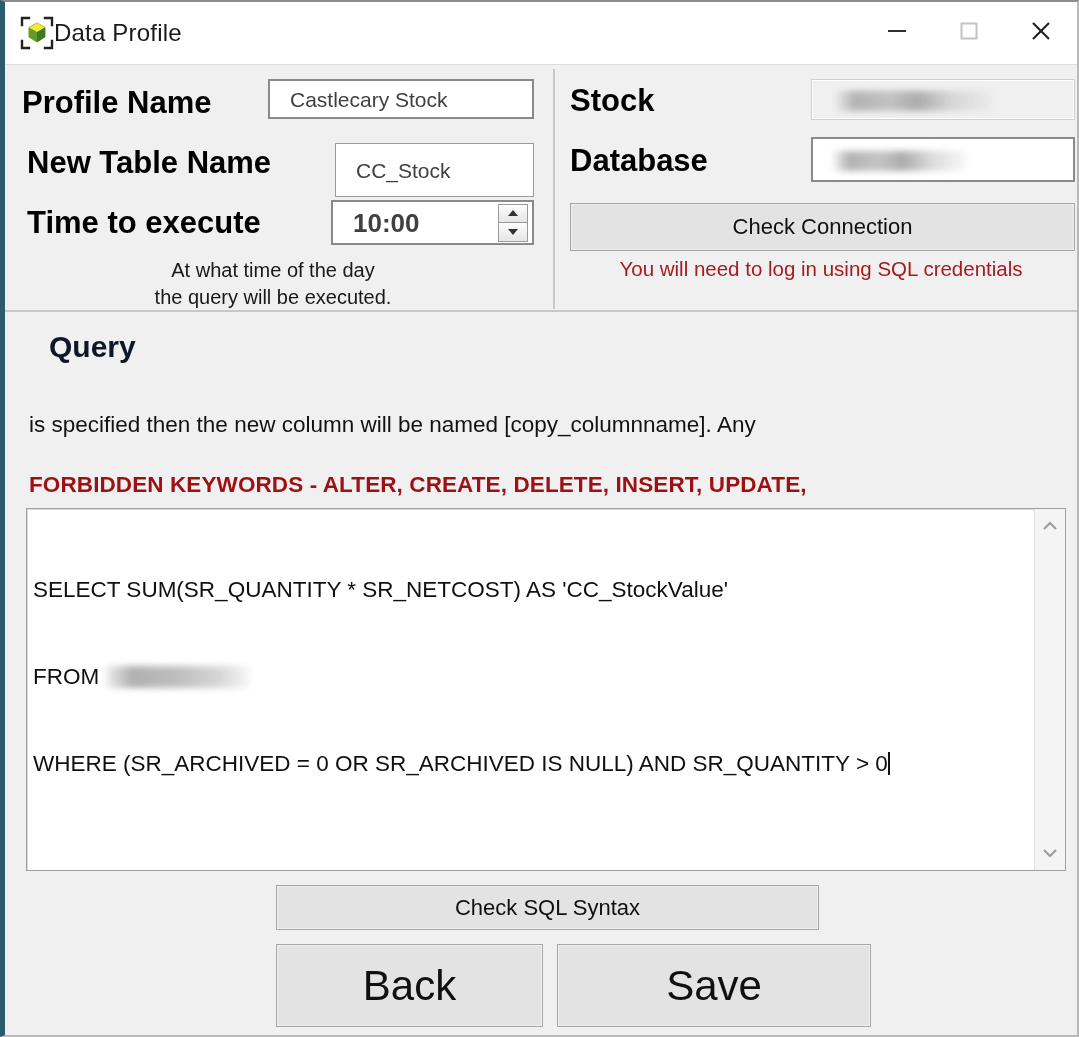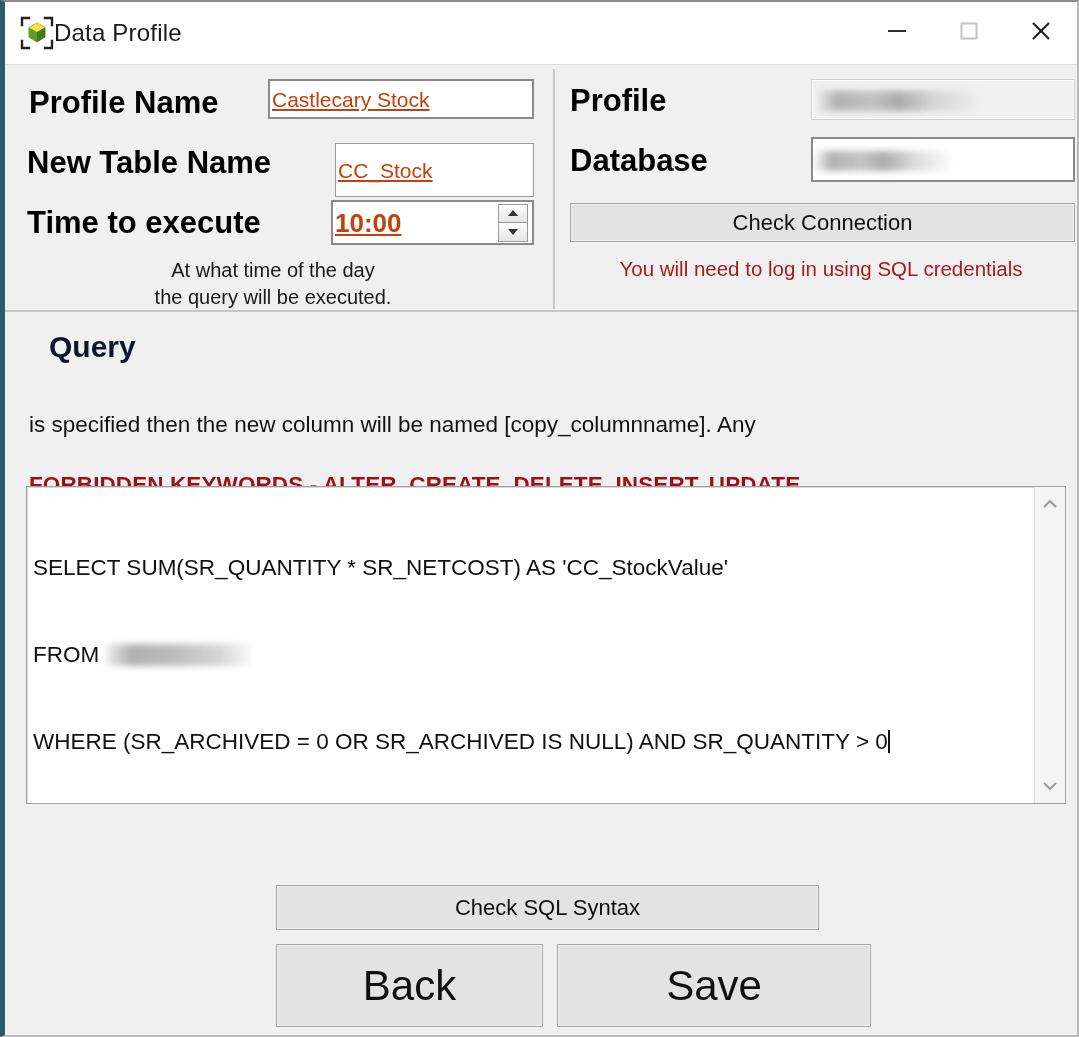--- a/index.html
+++ b/index.html
@@ -93,27 +93,26 @@
     line-height: 1;
   }
 
   .tbox {
     position: absolute;
     box-sizing: border-box;
     background: #ffffff;
     border: 2px solid #8a8a8a;
     font-family: "Liberation Sans", sans-serif;
     font-size: 21px;
-    color: #c2410c;
-    padding: 2px 4px 0 2px;
+    color: #404040;
+    padding: 2px 4px 0 20px;
     display: flex;
     align-items: center;
     overflow: hidden;
     white-space: nowrap;
-    text-decoration: underline;
   }
   .tbox.thin { border: 1px solid #9a9a9a; }
   .tbox.disabled {
     background: #f0f0f0;
     border: 1px solid #cfcfcf;
     box-shadow: inset 0 0 0 1px #ffffff;
   }
 
   
   .redact {
@@ -203,23 +202,23 @@
     font-size: 22.5px;
     font-weight: bold;
     color: #9d1014;
     letter-spacing: 0.1px;
     white-space: nowrap;
   }
 
   .sqlarea {
     position: absolute;
     left: 21px;
-    top: 484px;
+    top: 506px;
     width: 1040px;
-    height: 318px;
+    height: 363px;
     box-sizing: border-box;
     background: #ffffff;
     border: 1px solid #a0a0a0;
     box-shadow: inset 1px 1px 0 #d9d9d9;
     overflow: hidden;
   }
   .sqlcode {
     position: absolute;
     left: 6px;
     top: 8px;
@@ -309,21 +308,21 @@
           <line x1="7" y1="7" x2="23" y2="23" stroke="#202020" stroke-width="2.2"></line>
           <line x1="23" y1="7" x2="7" y2="23" stroke="#202020" stroke-width="2.2"></line>
         </svg>
       </div>
     </div>
   </div>
 
   <div class="toppanel">
     <div class="vdivider"></div>
 
-    <div class="lbl-big" style="left:24px; top:22px;">Profile Name</div>
+    <div class="lbl-big" style="left:17px; top:22px;">Profile Name</div>
     <div class="tbox" style="left:263px; top:14px; width:266px; height:40px;">
       <span>Castlecary Stock</span>
     </div>
 
     <div class="lbl-big" style="left:22px; top:82px;">New Table Name</div>
     <div class="tbox thin" style="left:330px; top:78px; width:199px; height:54px;">
       <span>CC_Stock</span>
     </div>
 
     <div class="lbl-big" style="left:22px; top:142px;">Time to execute</div>
@@ -341,31 +340,31 @@
             </svg>
         </div>
       </div>
     </div>
 
     <div class="helper-note" style="left:0px; top:192px; width:536px;">
       <div>At what time of the day</div>
       <div>the query will be executed.</div>
     </div>
 
-    <div class="lbl-big" style="left:565px; top:20px;">Profile</div>
+    <div class="lbl-big" style="left:565px; top:20px;">Stock</div>
     <div class="tbox disabled" style="left:806px; top:14px; width:264px; height:41px;">
       <span class="redact" style="width:156px; margin-left:4px;"></span>
     </div>
 
     <div class="lbl-big" style="left:565px; top:80px;">Database</div>
     <div class="tbox" style="left:806px; top:72px; width:264px; height:45px;">
       <span class="redact" style="width:134px;"></span>
     </div>
 
-    <div class="btn" style="left:565px; top:138px; width:505px; height:39px; font-size:22px;">
+    <div class="btn" style="left:565px; top:138px; width:505px; height:48px; font-size:22px;">
       <span>Check Connection</span>
     </div>
 
     <div class="warn" style="left:560px; top:190px; width:512px;">
       <div>You will need to log in using SQL credentials</div>
     </div>
   </div>
 
   <div class="q-title" style="left:24px; top:330px;">Query</div>
 

